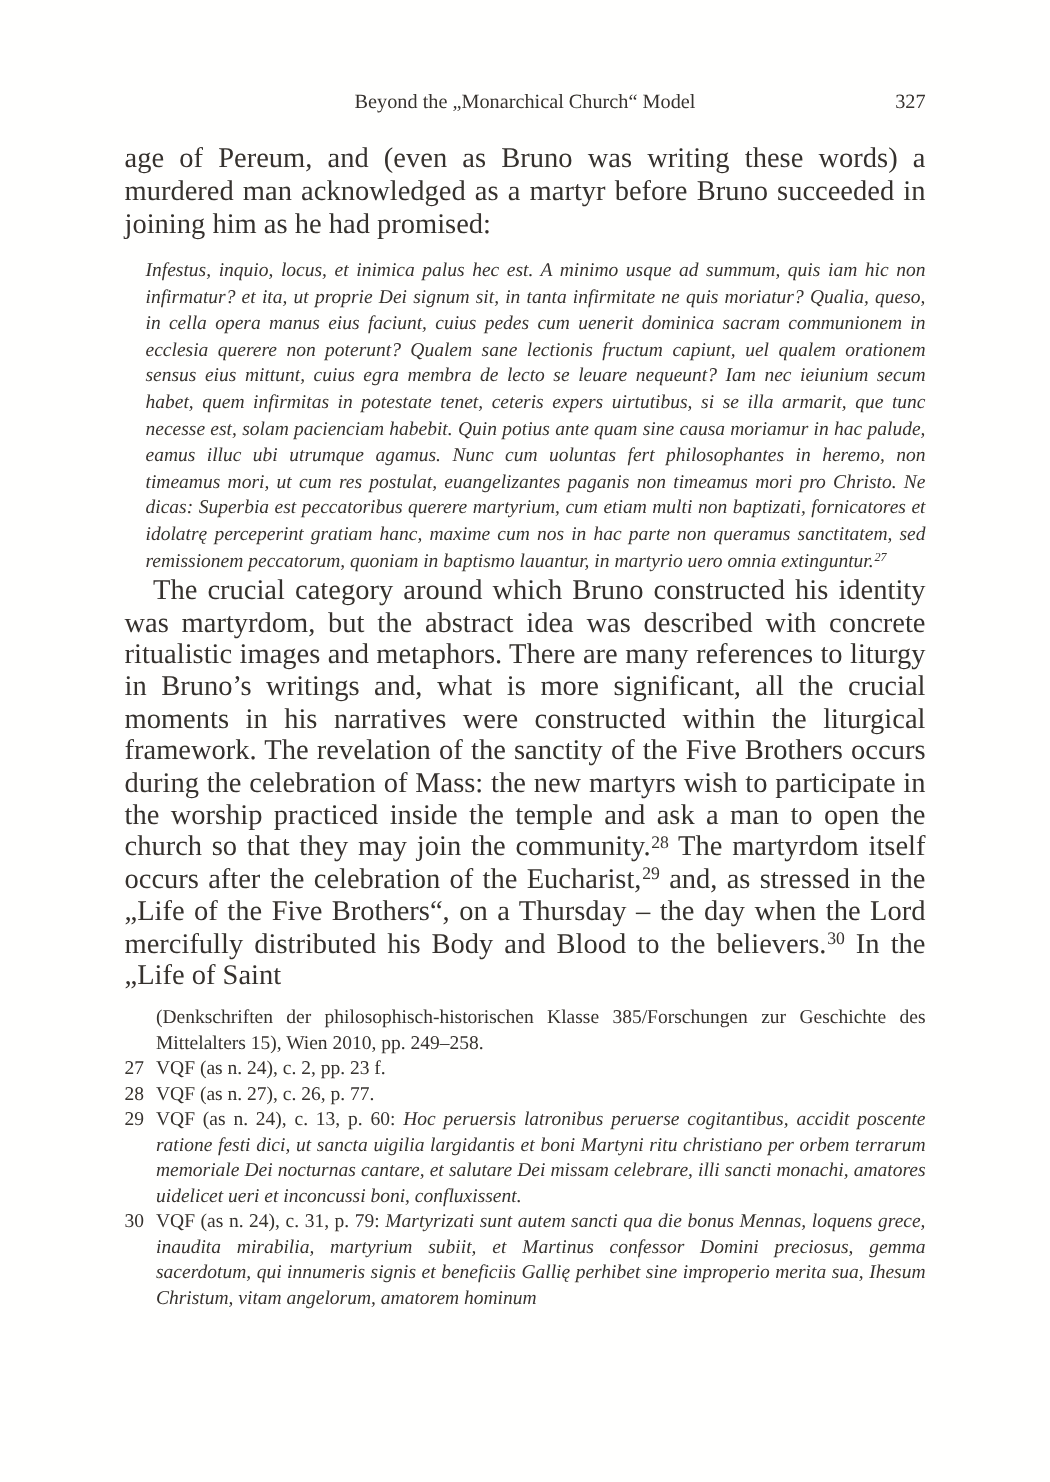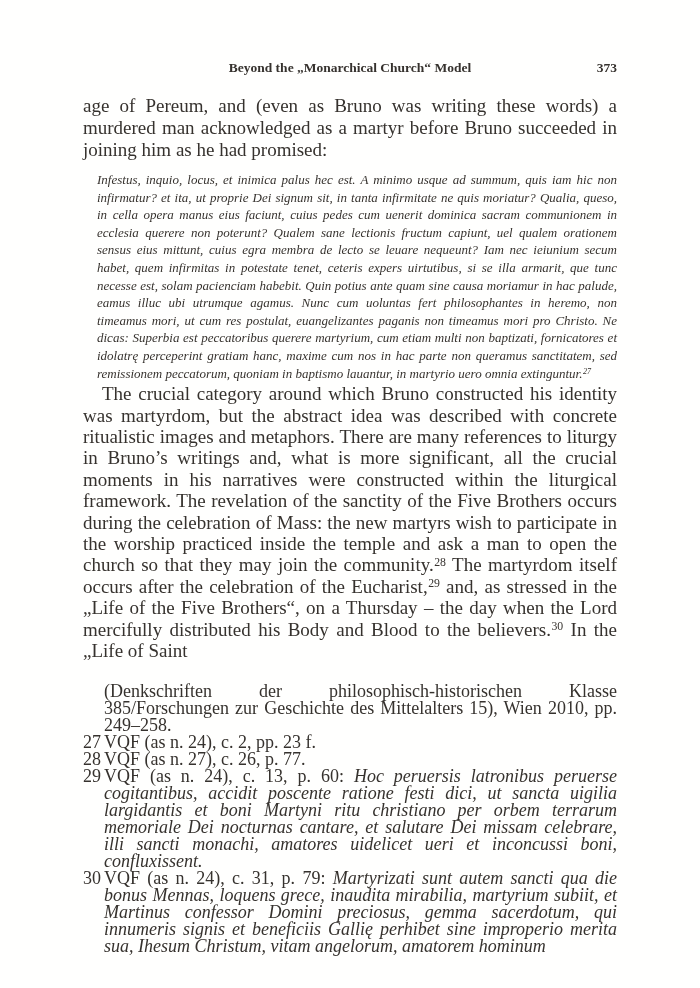--- a/index.html
+++ b/index.html
@@ -12,21 +12,20 @@
     color:#36322e;
     overflow:hidden;
   }
   .running-header{
     position:relative;
     text-align:center;
     font-size:13.5px;
     line-height:16px;
     margin-bottom:19px;
     white-space:nowrap;
-    font-weight:bold;
   }
   .page-number{position:absolute;right:0;top:0;}
   .para{
     font-size:19px;
     line-height:22px;
     text-align:justify;
     margin:0;
     hyphens:manual;
   }
   .para.indented{text-indent:19px;line-height:21.4px;}
@@ -40,38 +39,38 @@
   }
   sup{
     font-size:0.62em;
     line-height:0;
     vertical-align:baseline;
     position:relative;
     top:-0.45em;
     margin-left:0.5px;
   }
   .footnotes{
-    margin-top:22px;
-    font-size:18px;
+    margin-top:8px;
+    font-size:13px;
     line-height:17px;
     text-align:justify;
     hyphens:manual;
   }
   .footnote{position:relative;padding-left:21px;}
   .fn-number{position:absolute;left:0;top:0;}
   .fn-text i{font-style:italic;}
 </style>
 </head>
 <body>
 
 <div class="page">
 
   <header class="running-header">
     <span class="running-title">Beyond the „Monarchical Church“ Model</span>
-    <span class="page-number">373</span>
+    <span class="page-number">327</span>
   </header>
 
   <main class="text-block">
     <p class="para continuation"><span>age of Pereum, and (even as Bruno was writing these words) a murdered man acknowledged as a martyr before Bruno succeeded in joining him as he had promised:</span></p>
 
     <blockquote class="latin-quote"><span>Infestus, inquio, locus, et inimica palus hec est. A minimo usque ad summum, quis iam hic non infirmatur? et ita, ut proprie Dei signum sit, in tanta infirmitate ne quis moriatur? Qualia, queso, in cella opera manus eius faciunt, cuius pedes cum uenerit dominica sacram communionem in ecclesia querere non poterunt? Qualem sane lectionis fructum capiunt, uel qualem orationem sensus eius mittunt, cuius egra membra de lecto se leuare nequeunt? Iam nec ieiunium secum habet, quem infir­mitas in potestate tenet, ceteris expers uirtutibus, si se illa armarit, que tunc necesse est, solam pacienciam habebit. Quin potius ante quam sine causa moriamur in hac palude, eamus illuc ubi utrumque agamus. Nunc cum uoluntas fert philosophantes in heremo, non timeamus mori, ut cum res postulat, euangelizantes paganis non timeamus mori pro Christo. Ne dicas: Superbia est peccatoribus querere martyrium, cum etiam multi non baptizati, fornicatores et idolatrę perceperint gratiam hanc, maxime cum nos in hac parte non queramus sanctitatem, sed remissionem peccatorum, quoniam in baptismo lauantur, in martyrio uero omnia extinguntur.</span><sup>27</sup></blockquote>
 
     <p class="para indented"><span>The crucial category around which Bruno constructed his identity was martyrdom, but the abstract idea was described with concrete ritualistic im­ages and metaphors. There are many references to liturgy in Bruno’s writings and, what is more significant, all the crucial moments in his narratives were constructed within the liturgical framework. The revelation of the sanctity of the Five Brothers occurs during the celebration of Mass: the new martyrs wish to participate in the worship practiced inside the temple and ask a man to open the church so that they may join the community.</span><sup>28</sup><span> The martyrdom itself occurs after the celebration of the Eucharist,</span><sup>29</sup><span> and, as stressed in the „Life of the Five Brothers“, on a Thursday – the day when the Lord merci­fully distributed his Body and Blood to the believers.</span><sup>30</sup><span> In the „Life of Saint</span></p>
   </main>
 

